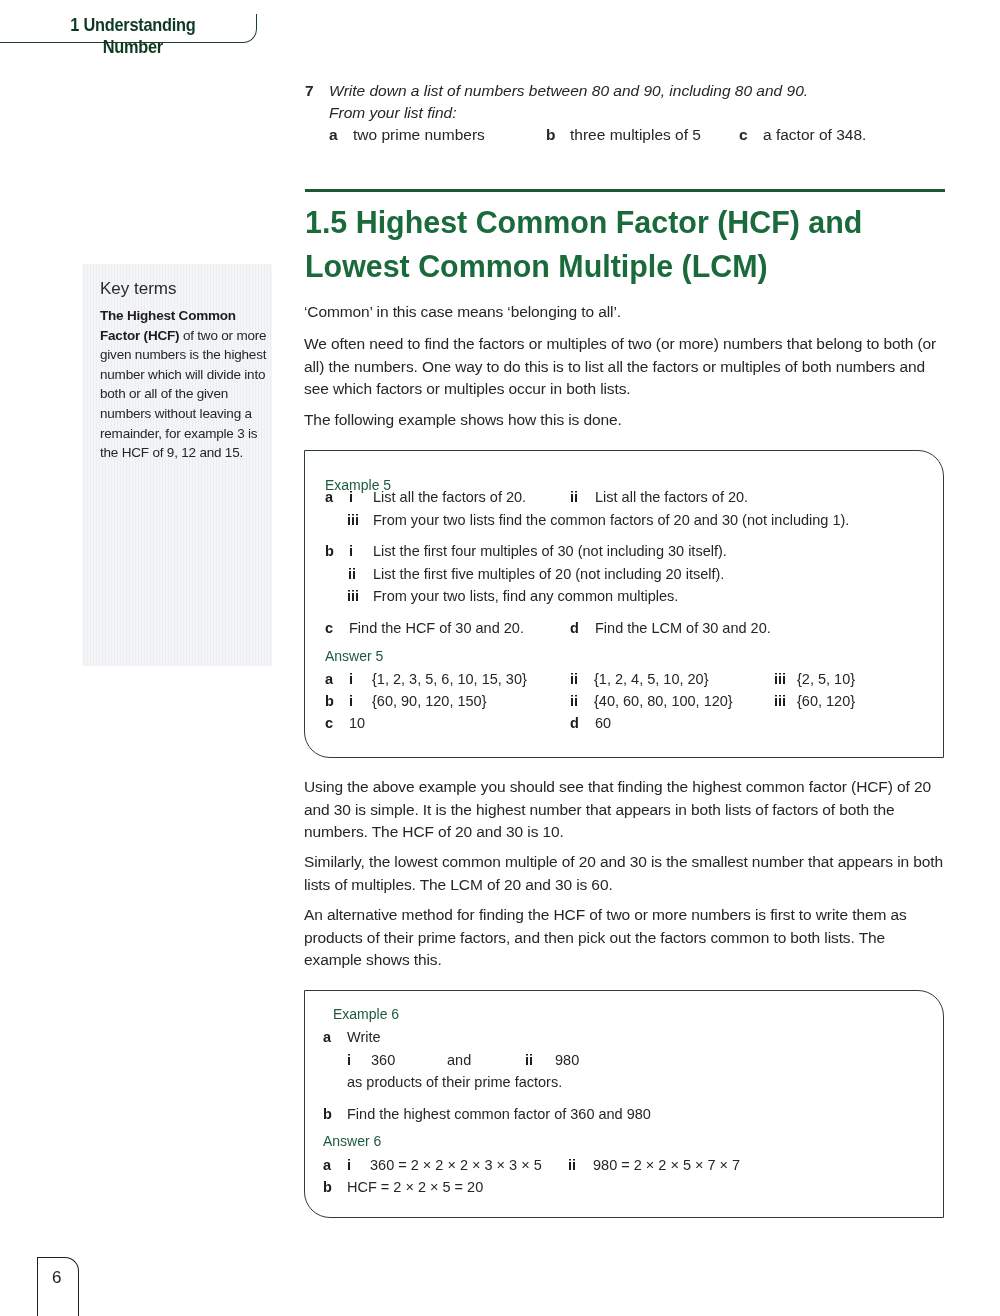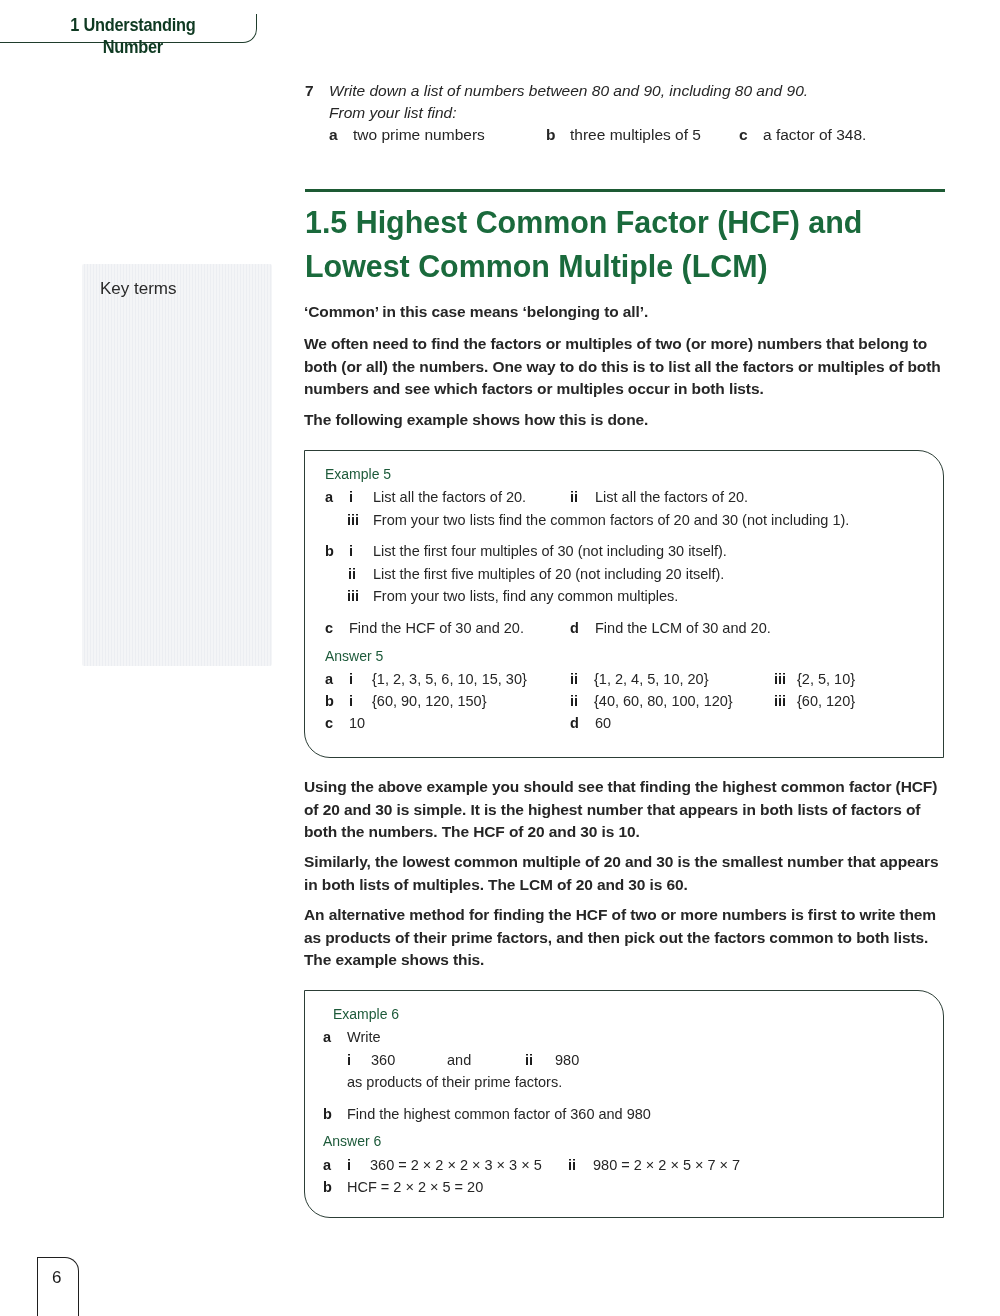--- a/index.html
+++ b/index.html
@@ -47,21 +47,21 @@
       border-radius: 2px;
     }
     .kt-title { position: absolute; left: 18px; top: 15px; font-size: 17px; color: #2a2a2a; }
     .kt-body {
       position: absolute; left: 18px; width: 170px; font-size: 13.5px; line-height: 19.6px; color: #262626;
       letter-spacing: -0.2px;
     }
     .kt-body b { font-weight: bold; color: #1c1c1c; }
 
     
-    .para { position: absolute; left: 304px; width: 640px; font-size: 15.5px; line-height: 22.5px; color: #262626; letter-spacing: -0.1px; font-weight: bold; }
+    .para { position: absolute; left: 304px; width: 640px; font-size: 15.5px; line-height: 22.5px; color: #262626; letter-spacing: -0.1px; }
 
     
     .ex-box {
       position: absolute; left: 304px; width: 640px; box-sizing: border-box;
       border: 1.5px solid #2c3e36; border-top-right-radius: 26px; border-bottom-left-radius: 26px;
     }
     .ex-head { position: absolute; font-size: 14px; color: #1d5a3a; }
     .ex-row { position: absolute; font-size: 14.5px; color: #262626; white-space: nowrap; }
     .lbl { position: absolute; font-weight: bold; color: #1c1c1c; }
 
@@ -92,28 +92,31 @@
 </div>
 
 <div class="abs rule"></div>
 <div class="abs sec-title">
   <div>1.5 Highest Common Factor (HCF) and</div>
   <div>Lowest Common Multiple (LCM)</div>
 </div>
 
 <div class="abs keyterms">
   <div class="kt-title">Key terms</div>
+  <div class="kt-body" style="top:42px">
+    <b>The Highest Common Factor (HCF)</b><span> of two or more given numbers is the highest number which will divide into both or all of the given numbers without leaving a remainder, for example 3 is the HCF of 9, 12 and 15.</span>
+  </div>
 </div>
 
 <div class="para" style="top:301px">‘Common’ in this case means ‘belonging to all’.</div>
 <div class="para" style="top:333px">We often need to find the factors or multiples of two (or more) numbers that belong to both (or all) the numbers. One way to do this is to list all the factors or multiples of both numbers and see which factors or multiples occur in both lists.</div>
 <div class="para" style="top:409px">The following example shows how this is done.</div>
 
 <div class="ex-box" style="top:450px; height:308px">
-  <span class="ex-head" style="left:20px; top:15px">Example 5</span>
+  <span class="ex-head" style="left:20px; top:26px">Example 5</span>
 
   <div class="ex-row" style="left:20px; top:38px; width:600px">
     <span class="lbl" style="left:0">a</span>
     <span class="lbl" style="left:24px">i</span>
     <span style="position:absolute; left:48px">List all the factors of 20.</span>
     <span class="lbl" style="left:245px">ii</span>
     <span style="position:absolute; left:270px">List all the factors of 20.</span>
   </div>
   <div class="ex-row" style="left:20px; top:61px">
     <span class="lbl" style="left:22px">iii</span>

